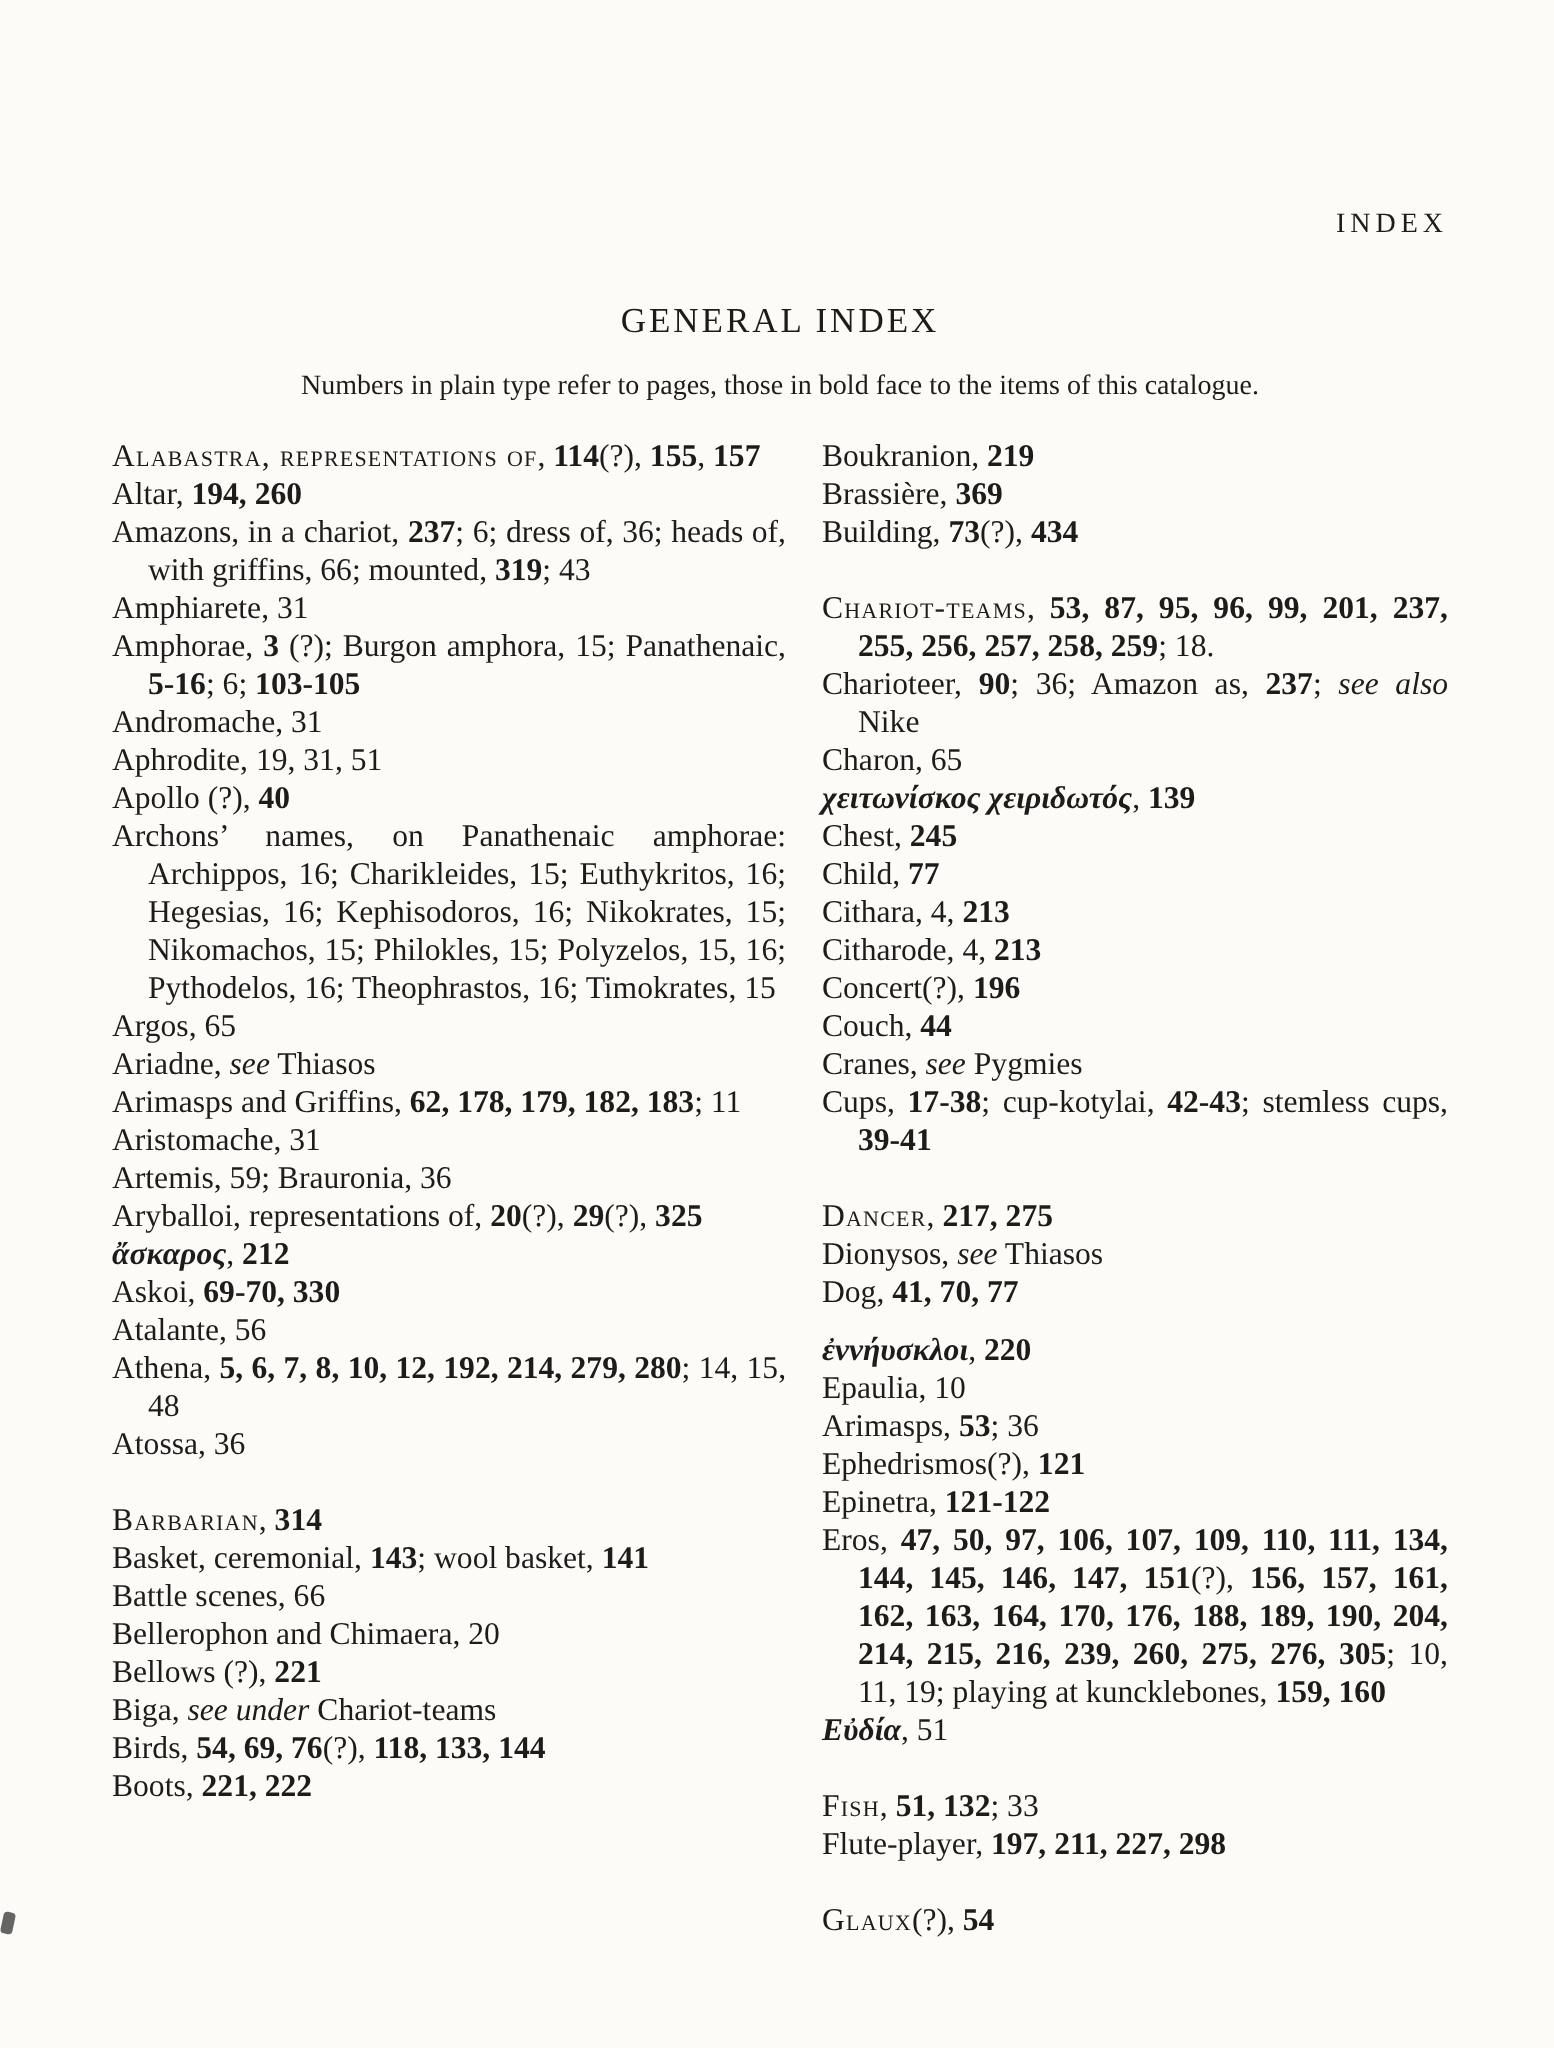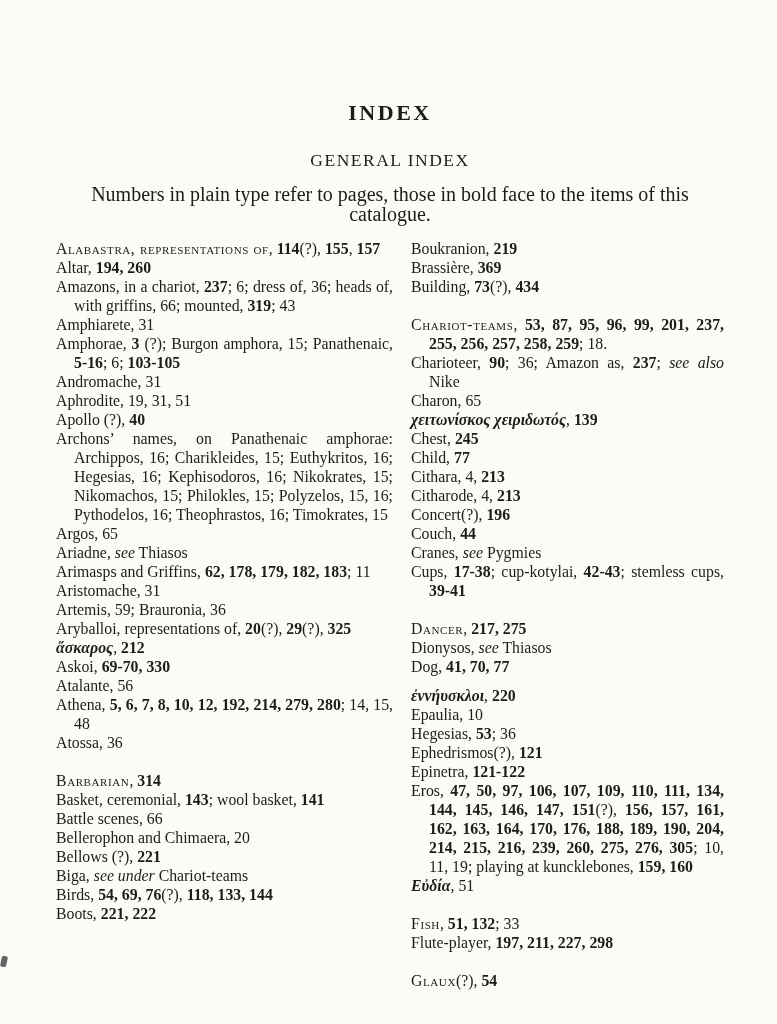--- a/index.html
+++ b/index.html
@@ -16,38 +16,38 @@
     color: var(--ink, #1e1c1a);
     font-family: "Liberation Serif", "DejaVu Serif", serif;
   }
   .page {
     position: absolute;
     inset: 0;
     padding: 100px 53px 0 56px;
     box-sizing: border-box;
   }
   .title {
-    text-align: center;
-    font-size: 22px;
-    font-weight: 700;
+    text-align: right;
+    font-size: 14px;
+    font-weight: 400;
     letter-spacing: 2.5px;
     line-height: 26px;
     margin: 0;
   }
   .subtitle {
     text-align: center;
     font-size: 17.5px;
     font-weight: 500;
     letter-spacing: 1.5px;
     line-height: 22px;
     margin: 23px 0 0 0;
   }
   .note {
     text-align: center;
-    font-size: 20px;
+    font-size: 14px;
     line-height: 20px;
     margin: 13px 0 0 0;
   }
   .columns {
     display: flex;
     margin-top: 15px;
   }
   .col {
     box-sizing: border-box;
   }
@@ -130,21 +130,21 @@
         <p class="entry"><span class="seg-r">Citharode, 4, </span><span class="seg-b">213</span></p>
         <p class="entry"><span class="seg-r">Concert(?), </span><span class="seg-b">196</span></p>
         <p class="entry"><span class="seg-r">Couch, </span><span class="seg-b">44</span></p>
         <p class="entry"><span class="seg-r">Cranes, </span><span class="seg-i">see</span><span class="seg-r"> Pygmies</span></p>
         <p class="entry"><span class="seg-r">Cups, </span><span class="seg-b">17-38</span><span class="seg-r">; cup-kotylai, </span><span class="seg-b">42-43</span><span class="seg-r">; stemless cups, </span><span class="seg-b">39-41</span></p>
         <p class="entry" style="margin-top: 19px;"><span class="seg-sc">Dancer</span><span class="seg-r">, </span><span class="seg-b">217, 275</span></p>
         <p class="entry"><span class="seg-r">Dionysos, </span><span class="seg-i">see</span><span class="seg-r"> Thiasos</span></p>
         <p class="entry"><span class="seg-r">Dog, </span><span class="seg-b">41, 70, 77</span></p>
         <p class="entry" style="margin-top: 9.5px;"><span class="seg-g">ἐννήυσκλοι</span><span class="seg-r">, </span><span class="seg-b">220</span></p>
         <p class="entry"><span class="seg-r">Epaulia, 10</span></p>
-        <p class="entry"><span class="seg-r">Hegesias, </span><span class="seg-b">53</span><span class="seg-r">; 36</span></p>
+        <p class="entry"><span class="seg-r">Arimasps, </span><span class="seg-b">53</span><span class="seg-r">; 36</span></p>
         <p class="entry"><span class="seg-r">Ephedrismos(?), </span><span class="seg-b">121</span></p>
         <p class="entry"><span class="seg-r">Epinetra, </span><span class="seg-b">121-122</span></p>
         <p class="entry"><span class="seg-r">Eros, </span><span class="seg-b">47, 50, 97, 106, 107, 109, 110, 111, 134, 144, 145, 146, 147, 151</span><span class="seg-r">(?), </span><span class="seg-b">156, 157, 161, 162, 163, 164, 170, 176, 188, 189, 190, 204, 214, 215, 216, 239, 260, 275, 276, 305</span><span class="seg-r">; 10, 11, 19; playing at kuncklebones, </span><span class="seg-b">159, 160</span></p>
         <p class="entry"><span class="seg-g">Εὐδία</span><span class="seg-r">, 51</span></p>
         <p class="entry" style="margin-top: 19px;"><span class="seg-sc">Fish</span><span class="seg-r">, </span><span class="seg-b">51, 132</span><span class="seg-r">; 33</span></p>
         <p class="entry"><span class="seg-r">Flute-player, </span><span class="seg-b">197, 211, 227, 298</span></p>
         <p class="entry" style="margin-top: 19px;"><span class="seg-sc">Glaux</span><span class="seg-r">(?), </span><span class="seg-b">54</span></p>
       </div>
   </div>
 </div>

